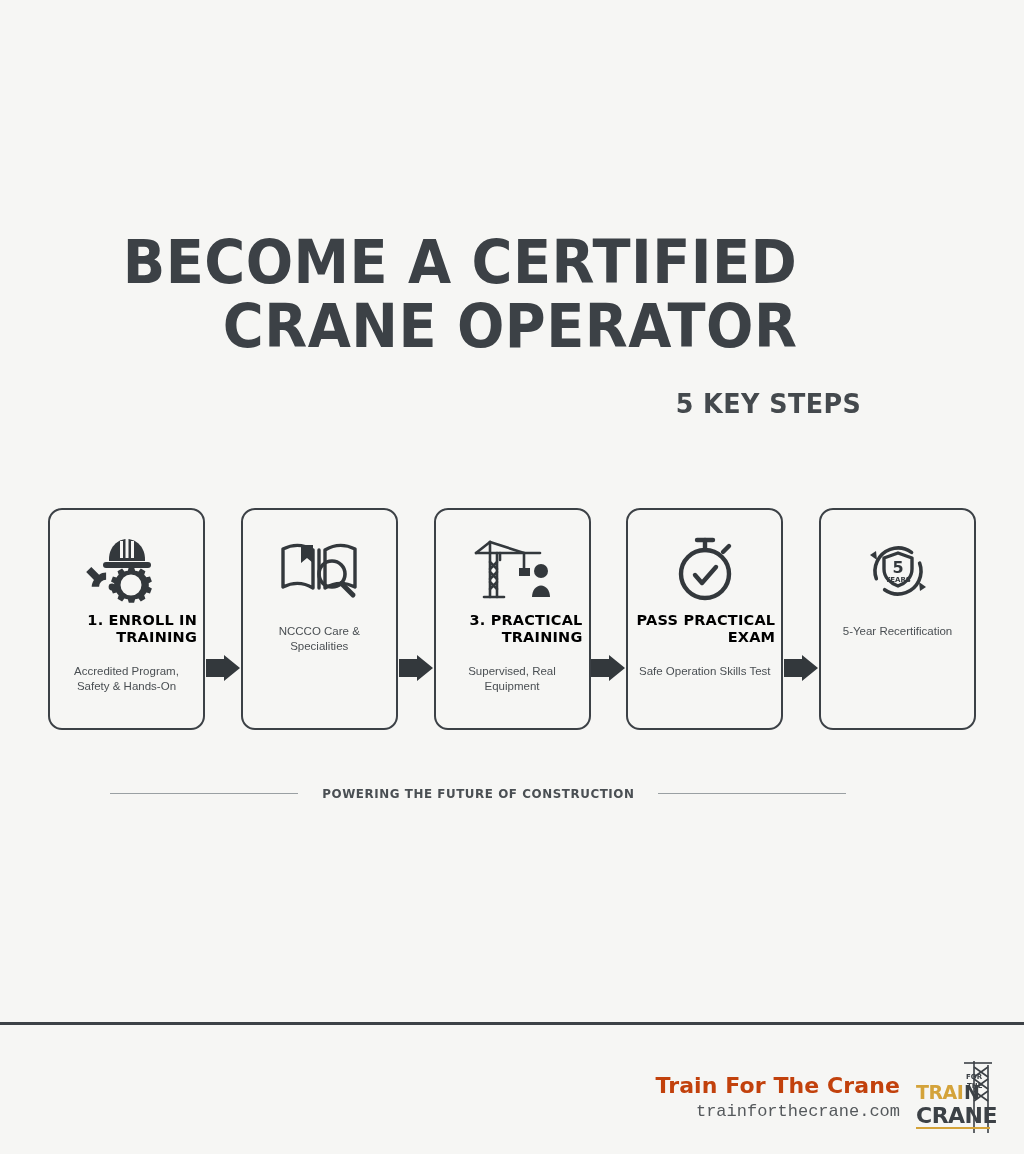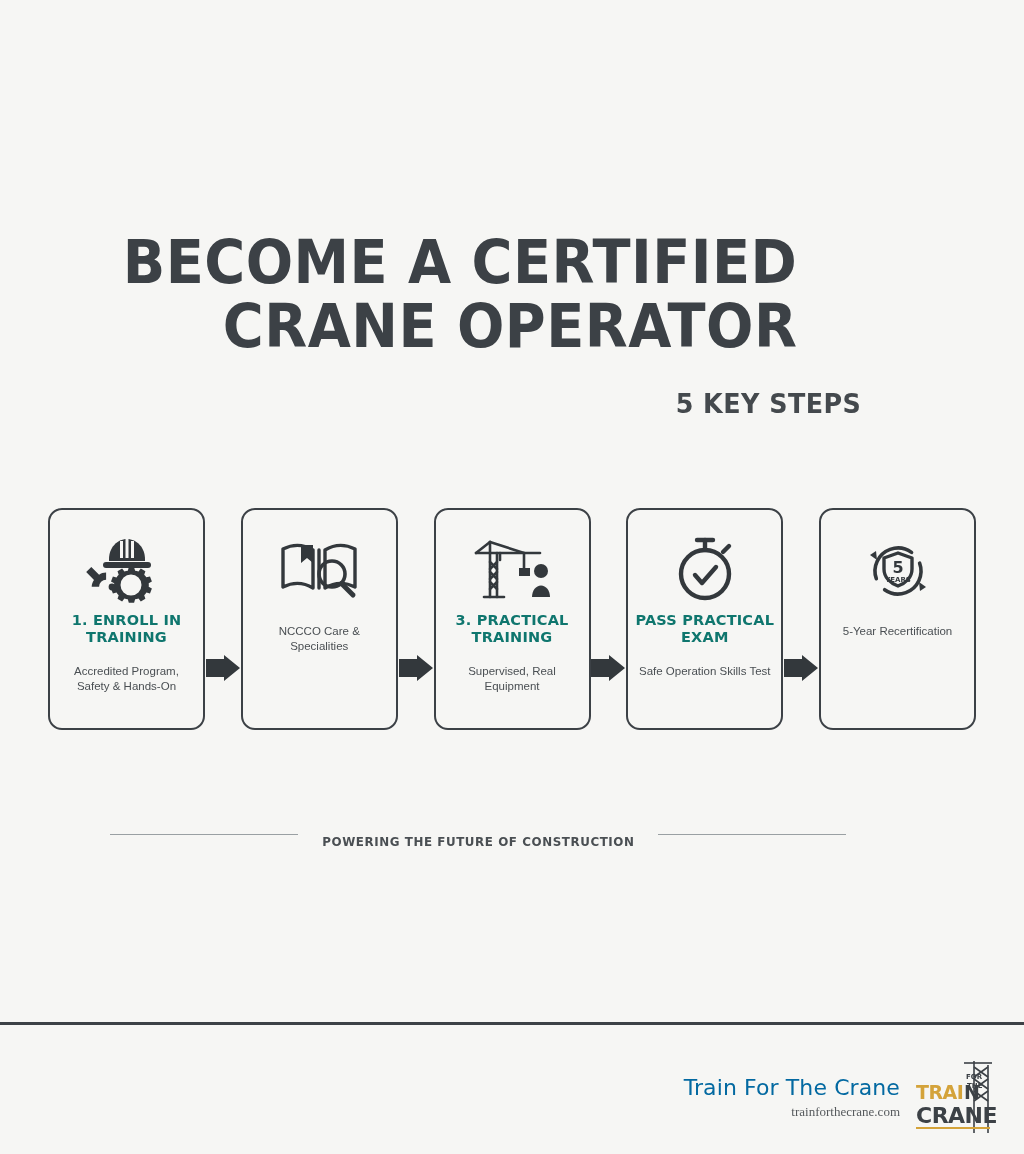--- a/index.html
+++ b/index.html
@@ -81,22 +81,22 @@
     display: flex;
     align-items: center;
     justify-content: center;
   }
   .step-title {
     margin-top: 6px;
     font-family: "DejaVu Sans", sans-serif;
     font-weight: bold;
     font-size: 14.5px;
     line-height: 17px;
-    text-align: center;
-    color: #0f766e;
+    text-align: right;
+    color: #000000;
     text-transform: uppercase;
     padding: 0 6px;
     letter-spacing: 0.2px;
   }
   .step-desc {
     margin-top: 18px;
     font-family: "Liberation Sans", sans-serif;
     font-size: 11.5px;
     line-height: 15px;
     text-align: center;
@@ -114,24 +114,23 @@
   }
   .arrow svg { display: block; }
 
   
   .tagline-row {
     position: absolute;
     top: 786px;
     left: 0;
     width: 956px;
     display: flex;
-    align-items: flex-start;
+    align-items: center;
     justify-content: center;
     gap: 16px;
-    margin-top: 48px;
   }
   .tagline-line {
     width: 188px;
     height: 1px;
     background: #9aa0a3;
   }
   .tagline-text {
     font-family: "DejaVu Sans", sans-serif;
     font-weight: bold;
     font-size: 12.5px;
@@ -157,29 +156,29 @@
     right: 26px;
     display: flex;
     align-items: center;
     gap: 14px;
   }
   .footer-text {
     text-align: right;
   }
   .brand-name {
     font-family: "DejaVu Sans", sans-serif;
-    font-weight: normal;
+    font-weight: bold;
     font-size: 22px;
-    color: #0369a1;
+    color: #c2410c;
     letter-spacing: 0.1px;
   }
   .brand-url {
     margin-top: 4px;
-    font-family: Liberation Serif, serif;
-    font-size: 13px;
+    font-family: Liberation Mono, monospace;
+    font-size: 17px;
     color: #55595c;
   }
   .logo {
     width: 84px;
     height: 84px;
     position: relative;
   }
 </style>
 </head>
 <body>

